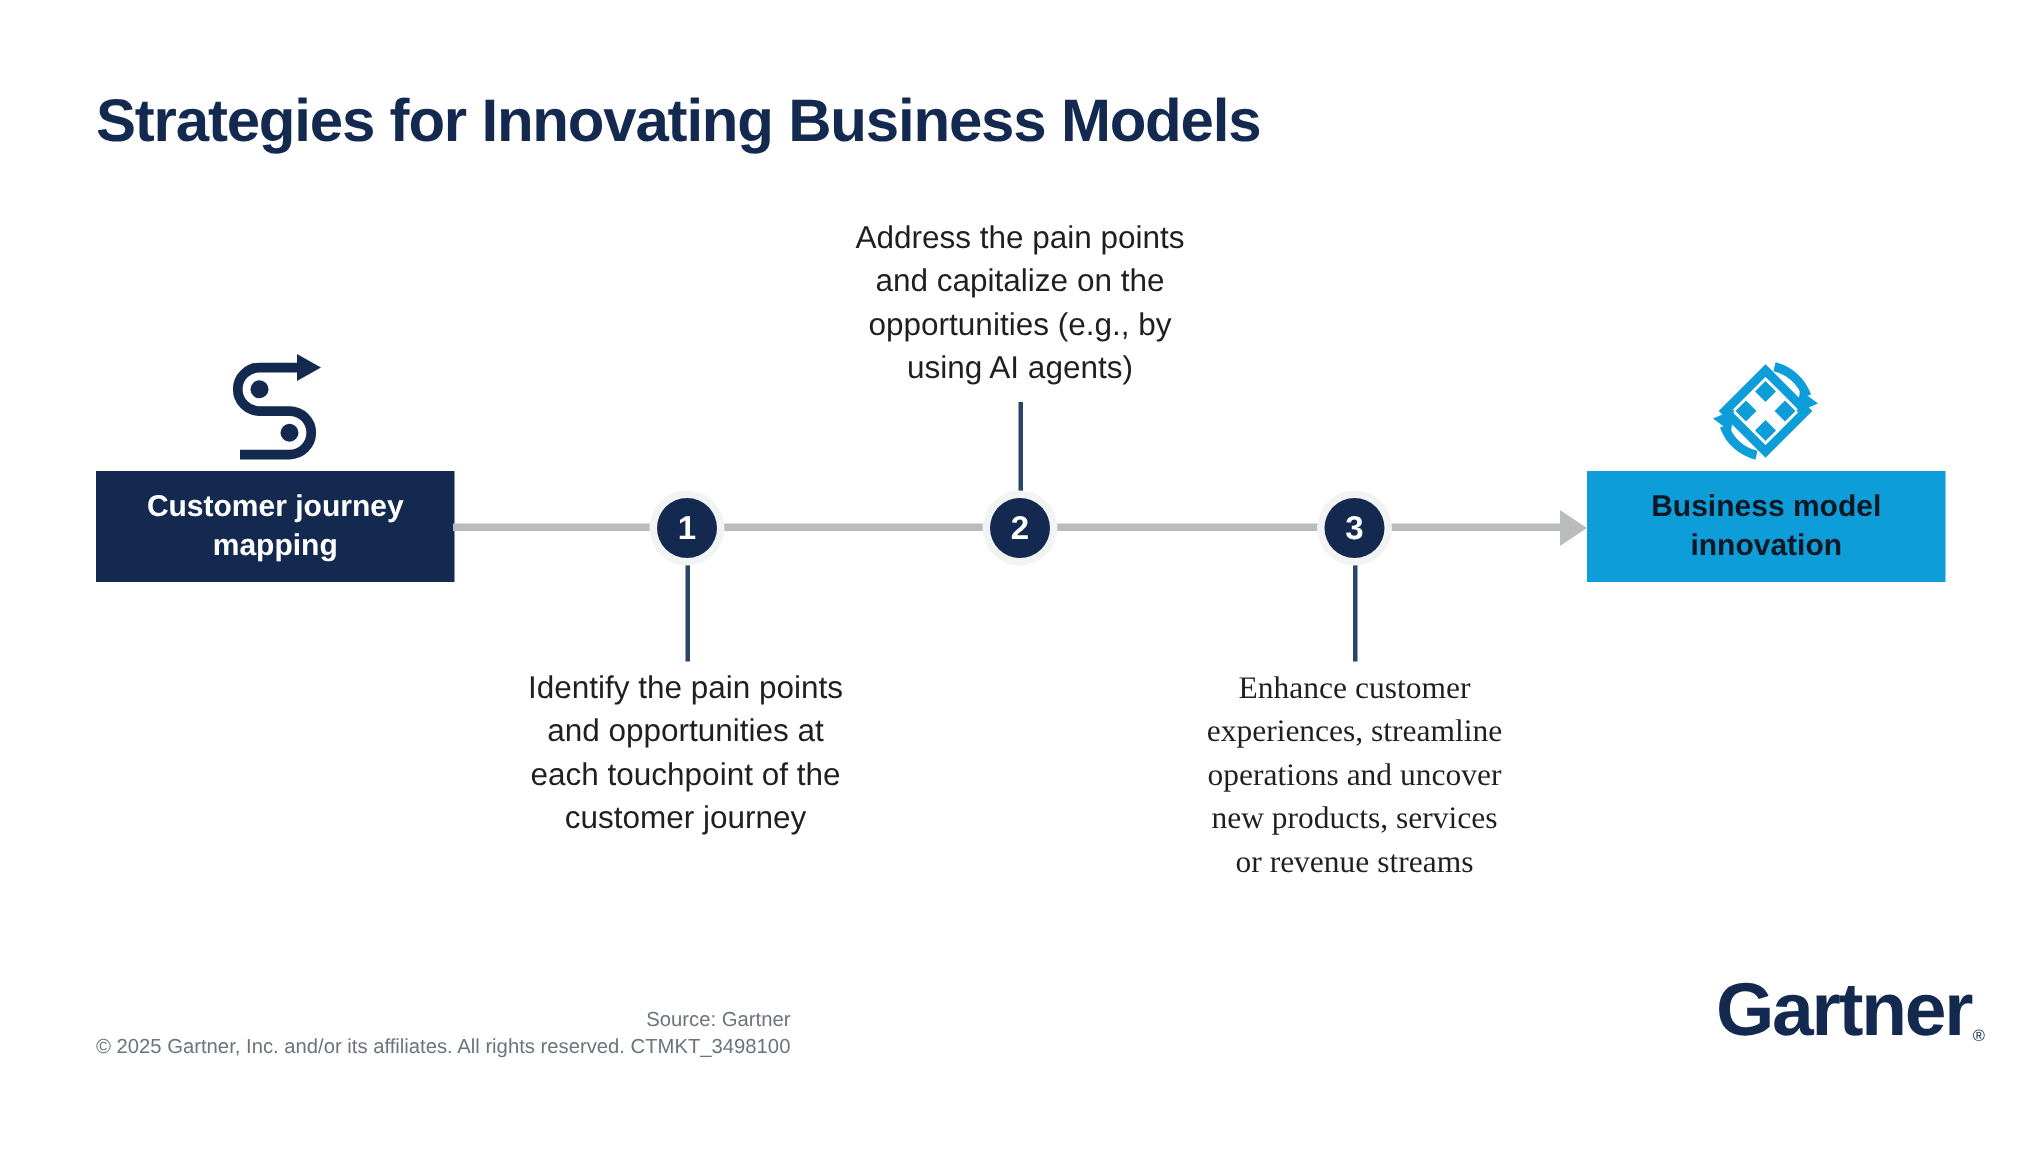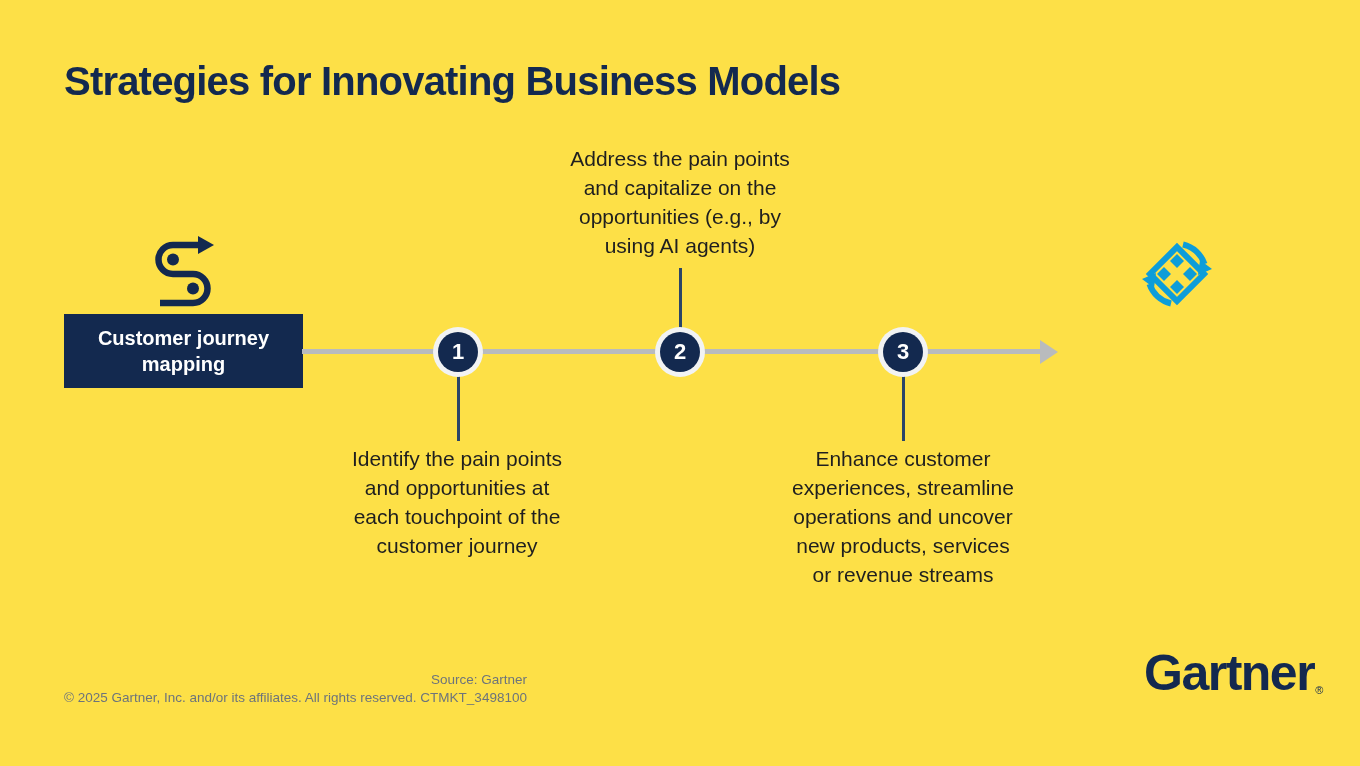--- a/index.html
+++ b/index.html
@@ -1,17 +1,17 @@
 <!DOCTYPE html>
 <html><head>
 <meta charset="utf-8">
 <style>
   html,body{margin:0;padding:0;background:#e8e8e9;}
   .canvas{
-    position:relative;width:1360px;height:766px;background:#fde047;
+    position:relative;width:1360px;height:766px;background:#ffffff;
     font-family:"Liberation Sans", sans-serif;overflow:hidden;
   }
   .title{
     position:absolute;left:64px;top:58px;margin:0;
     font-size:40px;font-weight:700;letter-spacing:-0.8px;color:#13294f;
     line-height:1.15;
   }
   
   .node-box{
     position:absolute;top:314px;width:239px;height:74px;
@@ -47,21 +47,21 @@
   .conn-up{left:679px;top:268px;height:63px;}
   .conn-down-1{left:457px;top:374px;height:67px;}
   .conn-down-3{left:902px;top:374px;height:67px;}
   
   .step-text{
     position:absolute;width:320px;text-align:center;color:#1f1f1f;
     font-size:21px;line-height:29px;white-space:pre-line;
   }
   .text-above-2{left:520px;top:144px;}
   .text-below-1{left:297px;top:444px;}
-  .text-below-3{left:743px;top:444px;}
+  .text-below-3{left:743px;top:444px;font-family:Liberation Serif, serif;}
   
   .footer{
     position:absolute;left:64px;top:671px;color:#6d747b;
     font-size:13.5px;line-height:17.5px;text-align:right;
   }
   .logo{
     position:absolute;left:1112px;top:648px;color:#13294f;
     font-size:50px;font-weight:700;letter-spacing:-1.5px;line-height:1;margin-left:32px;
   }
   .logo .reg{font-size:11px;font-weight:400;letter-spacing:0;vertical-align:baseline;
@@ -127,20 +127,22 @@
         <path d="M 36 16 L 43 23 L 36 30 L 29 23 Z"></path>
         <path d="M 49 29 L 56 36 L 49 43 L 42 36 Z"></path>
         <path d="M 36 42 L 43 49 L 36 56 L 29 49 Z"></path>
         <path d="M 23 29 L 30 36 L 23 43 L 16 36 Z"></path>
         <polygon points="71,31 59,22 57,37"></polygon>
         <polygon points="1,41 13,50 15,35"></polygon>
       </g>
     </svg>
   </div>
 
+  <div class="node-box end-box">Business model
+innovation</div>
 
   <div class="footer">
     <div>Source: Gartner</div>
     <div>© 2025 Gartner, Inc. and/or its affiliates. All rights reserved. CTMKT_3498100</div>
   </div>
 
   <div class="logo"><span>Gartner</span><span class="reg">®</span></div>
 
 </div>
 

